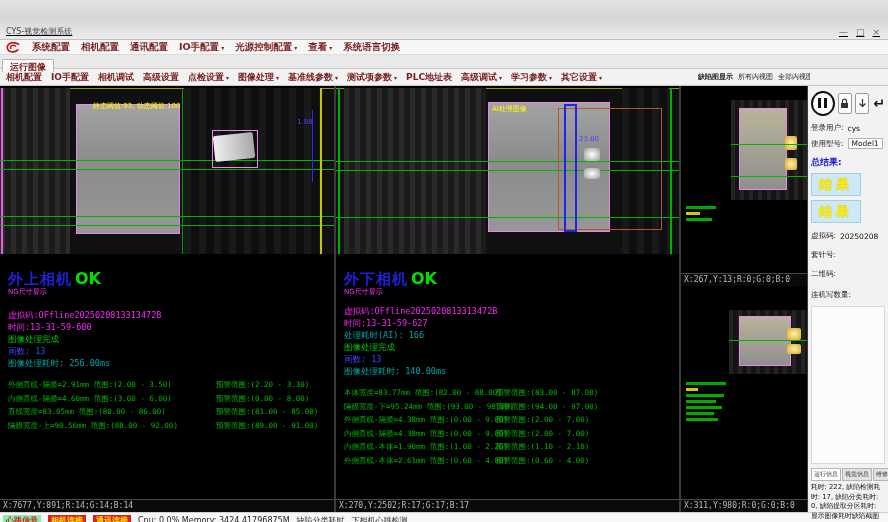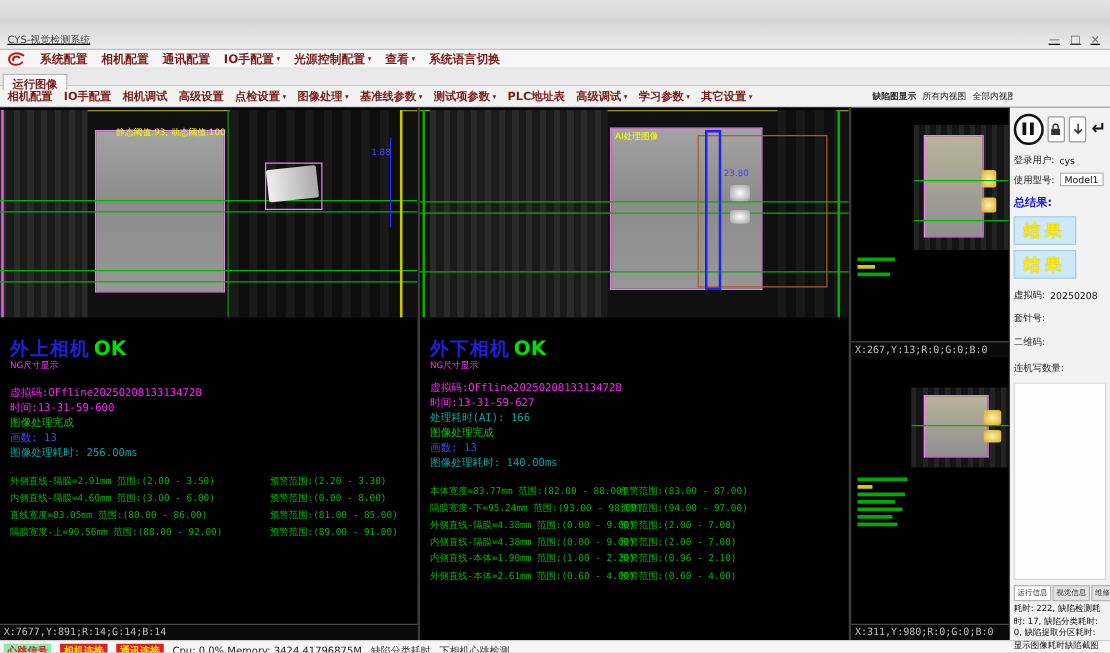--- a/index.html
+++ b/index.html
@@ -332,28 +332,29 @@
           <div class="mrow">
               <span class="mtext">外侧直线-隔膜=4.38mm 范围:(0.00 - 9.00)</span>
               <span class="wtext">预警范围:(2.00 - 7.00)</span>
             </div>
           <div class="mrow">
               <span class="mtext">内侧直线-隔膜=4.38mm 范围:(0.00 - 9.00)</span>
               <span class="wtext">预警范围:(2.00 - 7.00)</span>
             </div>
           <div class="mrow">
               <span class="mtext">内侧直线-本体=1.90mm 范围:(1.00 - 2.20)</span>
-              <span class="wtext">预警范围:(0.96 - 2.10)</span>
+              <span class="wtext">预警范围:(1.10 - 2.10)</span>
             </div>
           <div class="mrow">
               <span class="mtext">外侧直线-本体=2.61mm 范围:(0.60 - 4.00)</span>
               <span class="wtext">预警范围:(0.60 - 4.00)</span>
             </div>
         </div>
       </div>
+      <div class="coordbar">X:270,Y:2502;R:17;G:17;B:17</div>
     </div>
 
     <div class="smallcol">
       <div class="sview sview-1">
         <div class="simg" style="left:50px;top:14px;width:76px;height:100px;">
           <div class="sprod" style="left:8px;top:8px;width:48px;height:82px;"></div>
           <div class="yblob" style="left:54px;top:36px;width:12px;height:14px;"></div>
           <div class="yblob" style="left:54px;top:58px;width:12px;height:12px;"></div>
           <div class="hline" style="top:44px;"></div>
           <div class="hline" style="top:76px;"></div>

